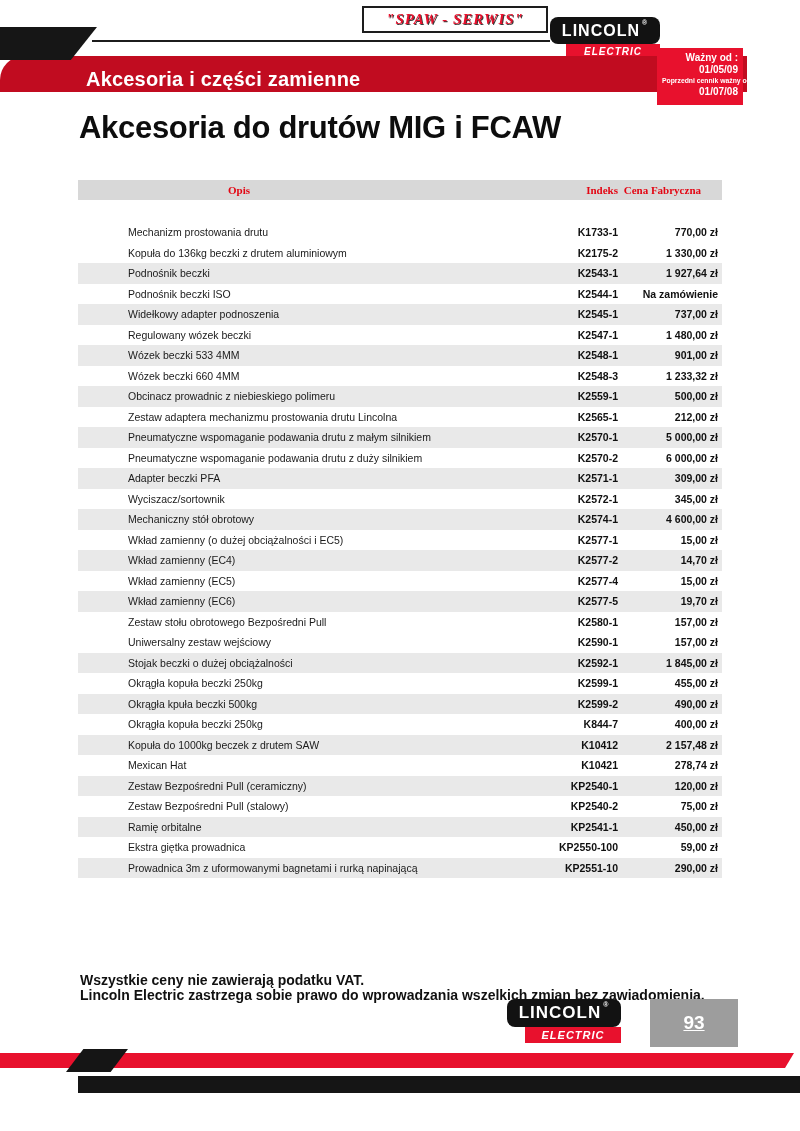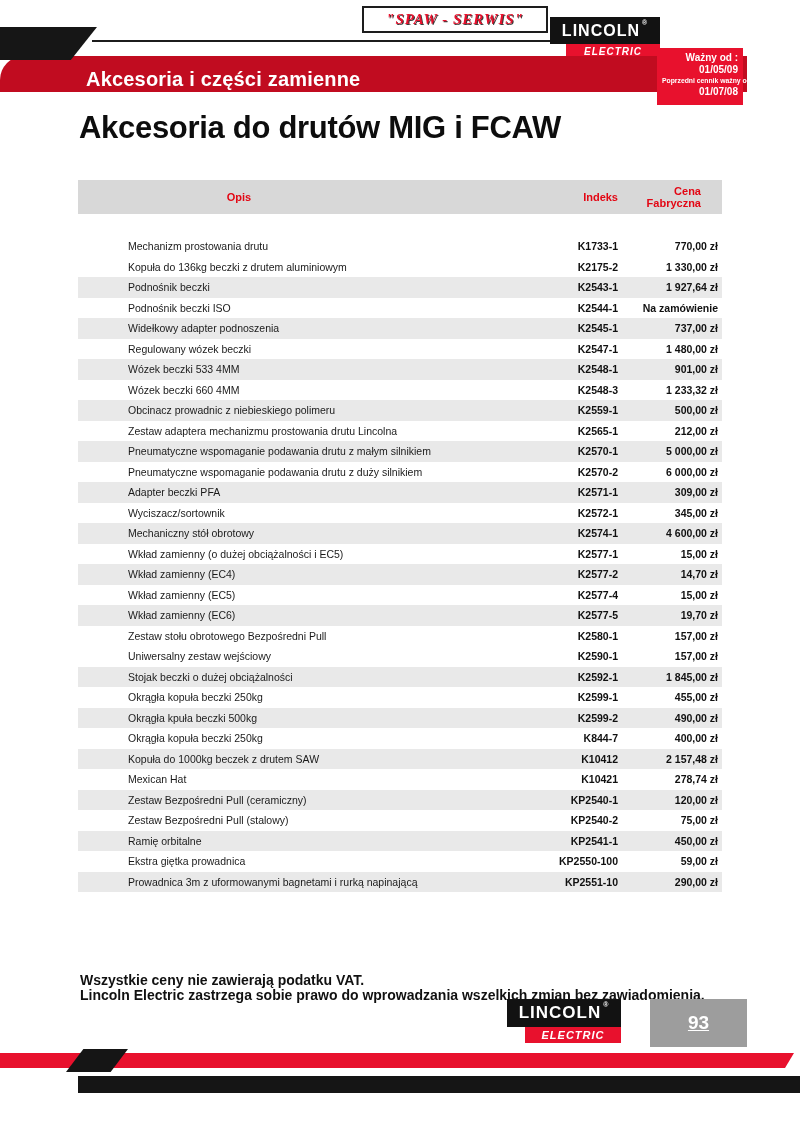--- a/index.html
+++ b/index.html
@@ -21,21 +21,21 @@
   .spaw-url {
     display:inline-block; margin-top:2px; padding:0 8px; background:#fff;
     font-family:"Liberation Serif", serif; font-style:italic; font-weight:bold;
     font-size:11.5px; color:#1b1b3a;
   }
 
   
   .lincoln-logo { position:absolute; }
   .lincoln-black {
     background:#121212; color:#fff; text-align:center; font-weight:bold;
-    display:flex; align-items:center; justify-content:center; letter-spacing:1px;
+    display:flex; align-items:center; justify-content:center; letter-spacing:1px;border-radius:8px;
   }
   .lincoln-black .reg { font-size:7px; align-self:flex-start; margin:2px 0 0 2px; }
   .lincoln-red {
     background:var(--lincoln-red,#e8112d); color:#fff; text-align:center; font-weight:bold;
     font-style:italic; letter-spacing:1px;
   }
   .lincoln-top { left:550px; top:17px; width:110px; }
   .lincoln-top .lincoln-black { width:110px; height:27px; font-size:16px; }
   .lincoln-top .lincoln-red { width:94px; height:15px; font-size:10px; line-height:15px; margin-left:16px; }
   .lincoln-bottom { left:507px; top:999px; width:114px; }
@@ -67,40 +67,40 @@
 
   
   .page-title {
     position:absolute; left:79px; top:110px; font-size:31px; font-weight:bold;
     color:#0d0d0d; letter-spacing:-0.3px;
   }
 
   
   .price-table { position:absolute; left:78px; top:180px; width:644px; }
   .t-head {
-    height:34px; background:#d8d8d8; display:grid; grid-template-columns:1fr 128px 104px;
-    align-items:center; color:var(--header-red,#e30613); font-weight:bold; font-size:11px;
+    height:20px; background:#d8d8d8; display:grid; grid-template-columns:1fr 128px 104px;
+    align-items:center; color:var(--header-red,#e30613); font-weight:bold; font-size:11px;font-family:Liberation Serif, serif;
   }
   .h-desc { text-align:center; padding-right:90px; }
   .h-idx { text-align:right; }
   .h-price { text-align:right; padding-right:21px; }
   .t-spacer { height:22px; }
   .row {
     display:grid; grid-template-columns:1fr 128px 104px; height:20.5px; align-items:center;
     font-size:10.5px;
   }
   .row.alt { background:#e9e9e9; }
   .c-desc { padding-left:50px; color:#1a1a1a; white-space:nowrap; overflow:hidden; }
   .c-idx { text-align:right; font-weight:bold; color:#101010; }
   .c-price { text-align:right; padding-right:4px; font-weight:bold; color:#101010; white-space:nowrap; }
 
   
   .footer-notes { position:absolute; left:80px; top:973px; font-size:14px; font-weight:bold; color:#111; line-height:15px; }
   .page-number-box {
-    position:absolute; left:650px; top:999px; width:97px; height:48px; background:#9d9d9d;
+    position:absolute; left:650px; top:999px; width:88px; height:48px; background:#9d9d9d;
     color:#fff; font-weight:bold; font-size:19px; display:flex; align-items:center; justify-content:center;text-decoration:underline;
   }
   .stripe-red {
     position:absolute; left:0; top:1053px; width:794px; height:15px;
     background:var(--lincoln-red,#e8112d);
     clip-path:polygon(0 0, 100% 0, calc(100% - 9px) 100%, 0 100%);
   }
   .stripe-black-diag {
     position:absolute; left:66px; top:1049px; width:62px; height:23px; background:#151515;
     clip-path:polygon(28% 0, 100% 0, 72% 100%, 0 100%);

